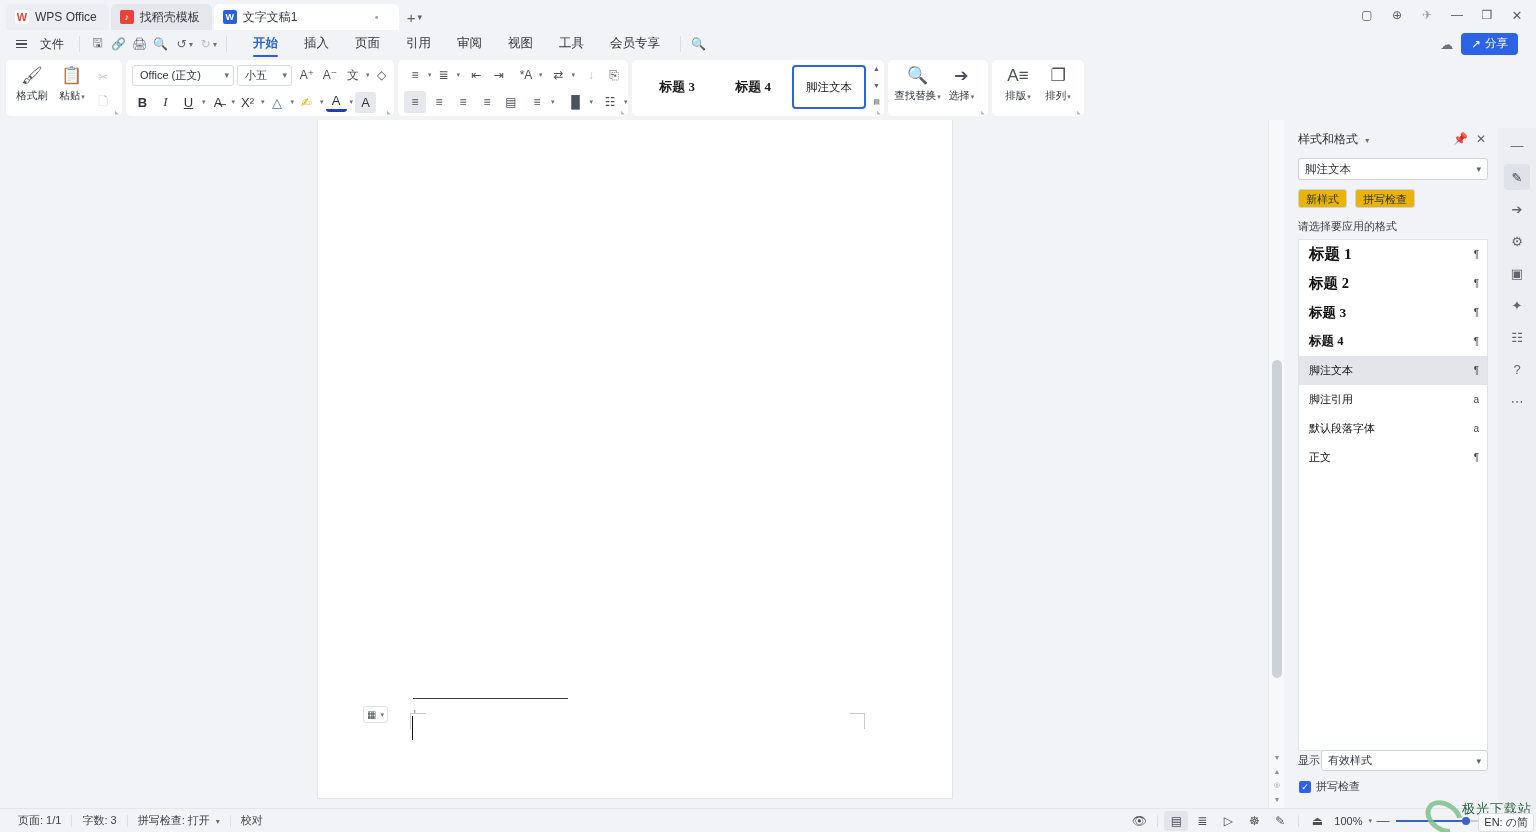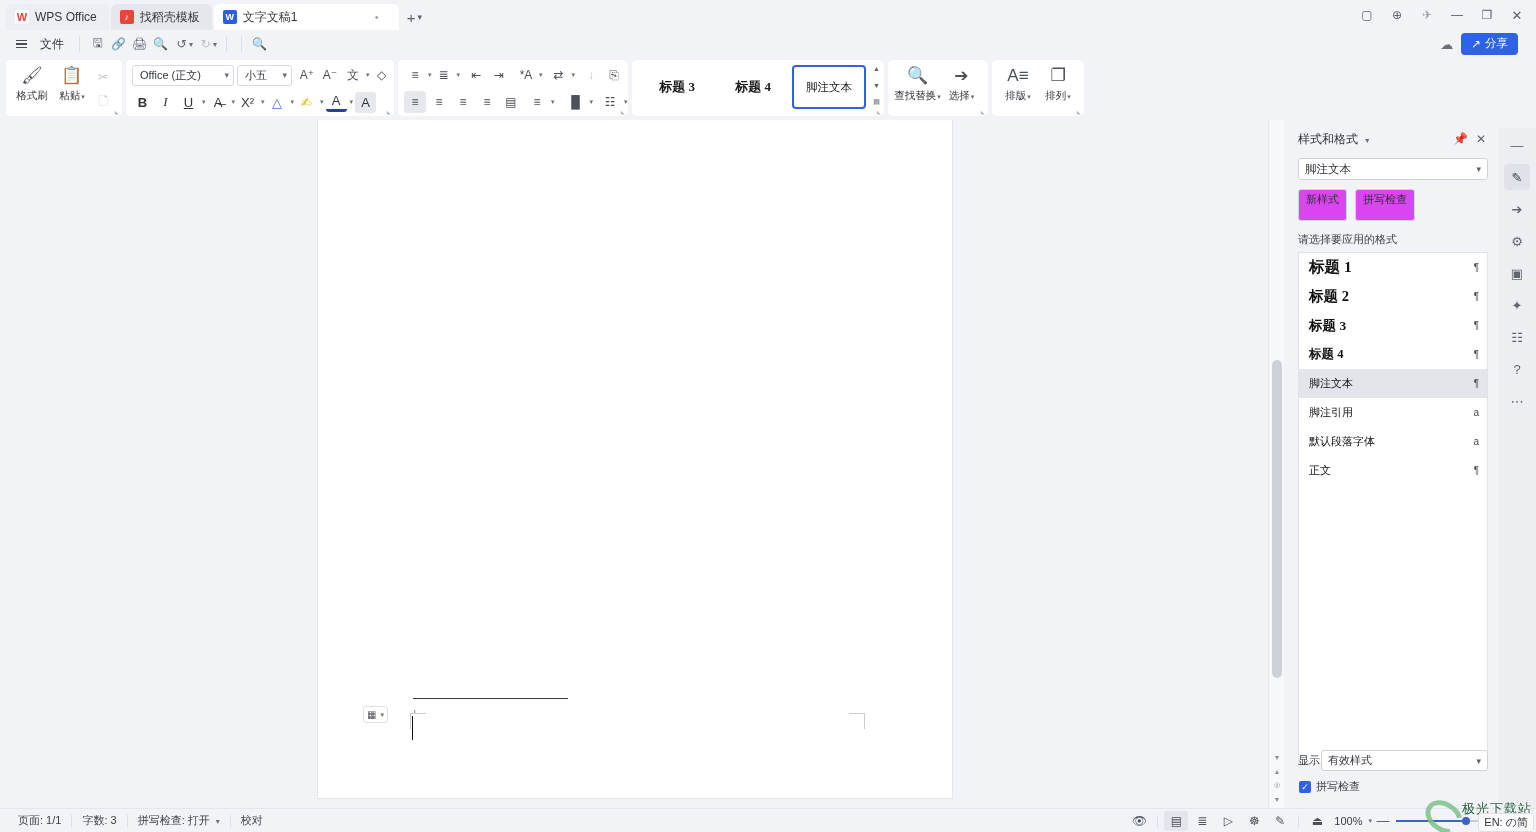--- a/index.html
+++ b/index.html
@@ -136,22 +136,22 @@
   .rp-head { display: flex; align-items: center; height: 22px; padding: 0 4px 0 6px; }
   .rp-title { font-size: 12px; color: #2f333a; }
   .rp-title .cv { font-size: 8px; color: #666c75; margin-left: 4px; }
   .rp-head .sp { margin-left: auto; display: flex; gap: 8px; padding-right: 4px; }
   .rp-head .ic { font-size: 12px; color: #5b6068; }
   .rp-select { margin: 8px 6px 0; height: 22px; border: 1px solid #cfd3da; border-radius: 3px;
                background: #fff; display: flex; align-items: center; padding: 0 6px;
                font-size: 11.5px; color: #2f333a; }
   .rp-select .cv { margin-left: auto; font-size: 9px; color: #5b6068; }
   .rp-btns { display: flex; gap: 8px; margin: 9px 6px 0; }
-  .rp-btn { border: 1px solid #cfd3da; background: #d946ef; border-radius: 3px;
-            font-size: 11px; color: #2f333a; padding: 2px 7px 13px; }
+  .rp-btn { border: 1px solid #cfd3da; background: #eab308; border-radius: 3px;
+            font-size: 11px; color: #2f333a; padding: 2px 7px 0; }
   .rp-label { font-size: 11px; color: #3a3e45; margin: 11px 0 5px 6px; }
   .stylelist { margin: 0 6px; height: 512px; background: #fff; border: 1px solid #dfe2e8; overflow: hidden; }
   .srow { display: flex; align-items: center; justify-content: space-between;
           padding: 0 8px 0 10px; position: relative; text-align: right; }
   .srow.sel { background: #e3e5ea; }
   .srow .nm { color: #111; font-family: "Liberation Serif", "DejaVu Serif", serif; white-space: nowrap; }
   .srow .mk { font-size: 10px; color: #44484f; }
   .srow.h1 { height: 29px; } .srow.h1 .nm { font-size: 15.5px; font-weight: bold; }
   .srow.h2 { height: 29px; } .srow.h2 .nm { font-size: 14.5px; font-weight: bold; }
   .srow.h3 { height: 29px; } .srow.h3 .nm { font-size: 13.5px; font-weight: bold; }
@@ -255,20 +255,30 @@
     <div class="vsep"></div>
     <div class="qicon">🖫</div>
     <div class="qicon">🔗</div>
     <div class="qicon">🖨</div>
     <div class="qicon">🔍</div>
     <div class="qicon">↺</div>
     <div class="qcaret">▾</div>
     <div class="qicon dim">↻</div>
     <div class="qcaret">▾</div>
     <div class="vsep"></div>
+    <div class="ribtabs">
+      <div class="ribtab active">开始</div>
+      <div class="ribtab">插入</div>
+      <div class="ribtab">页面</div>
+      <div class="ribtab">引用</div>
+      <div class="ribtab">审阅</div>
+      <div class="ribtab">视图</div>
+      <div class="ribtab">工具</div>
+      <div class="ribtab">会员专享</div>
+    </div>
     <div class="vsep"></div>
     <div class="qicon">🔍</div>
     <div class="menubar-right">
       <div class="cloudicon">☁</div>
       <div class="sharebtn">
         <span>↗</span>
         <span>分享</span>
       </div>
     </div>
   </div>

